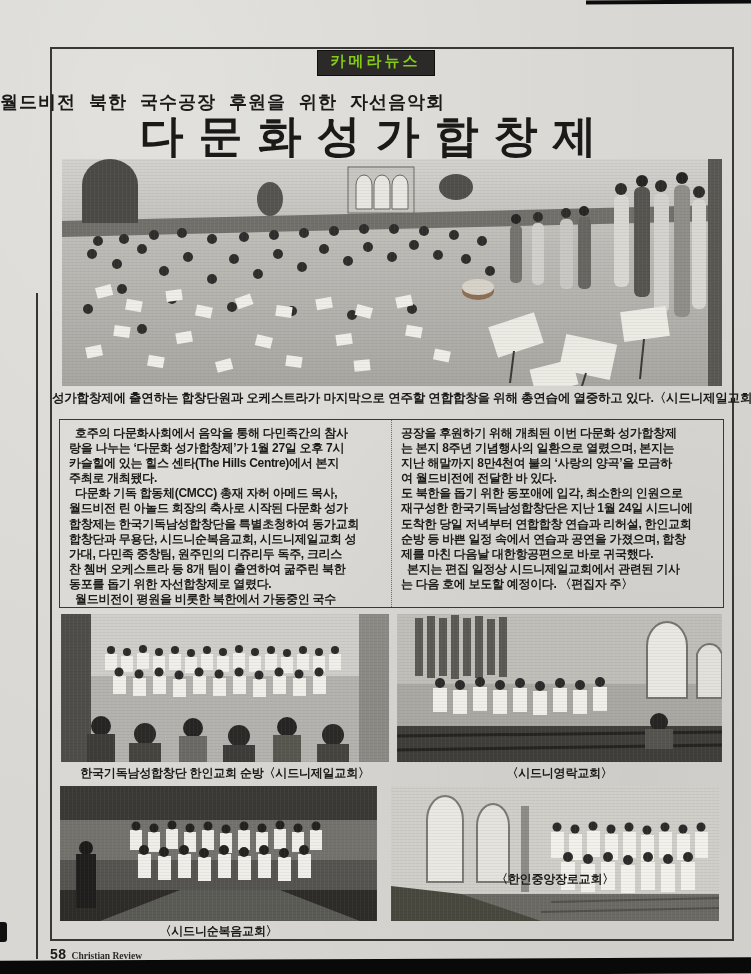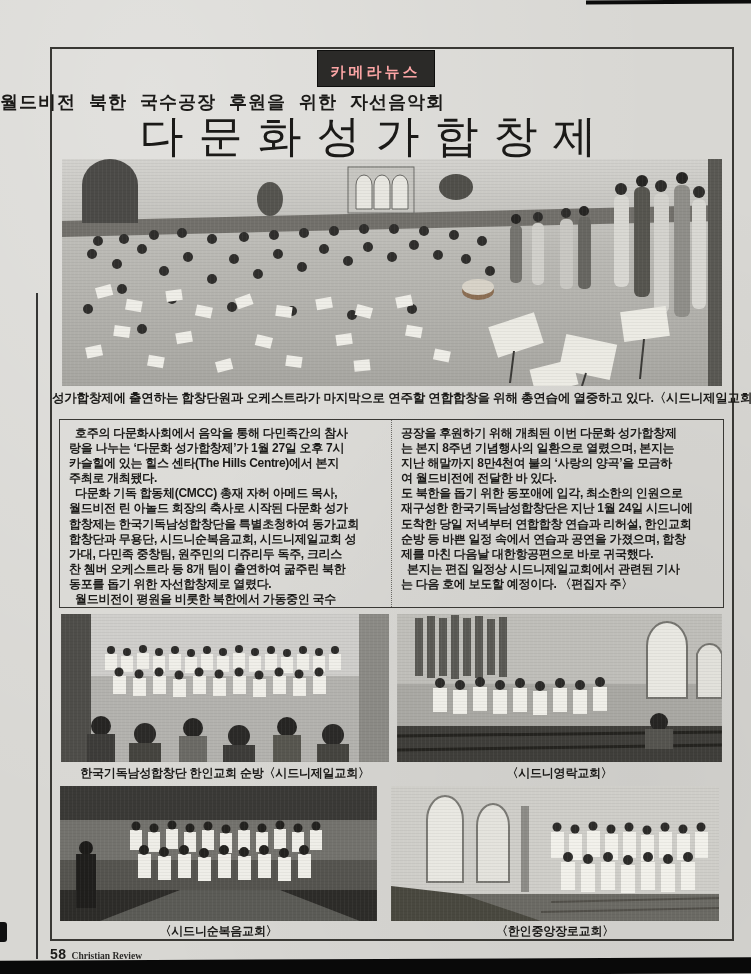--- a/index.html
+++ b/index.html
@@ -19,26 +19,26 @@
   
   .scan-top-line{left:586px;top:0;width:165px;height:4px;background:#0c0c0c;transform:rotate(-.4deg);}
   .scan-left-line{left:36px;top:293px;width:2px;height:666px;background:#181716;opacity:.85;}
   .scan-bottom-bar{left:-4px;top:959px;width:760px;height:16px;background:#090909;transform:rotate(-.25deg);}
   .scan-left-blob{left:0;top:922px;width:7px;height:20px;background:#101010;border-radius:0 3px 3px 0;}
   
   .frame{left:50px;top:47px;width:684px;height:894px;border:2px solid var(--rule);box-sizing:border-box;}
   
   .badge{
     top:50px;left:50%;transform:translateX(-50%);
-    background:var(--badge_bg);color:#fca5a5;border:1px solid #0e0e0d;
-    font-size:15px;font-weight:bold;letter-spacing:3px;padding:12px 13px 4px;
+    background:var(--badge_bg);color:#84cc16;border:1px solid #0e0e0d;
+    font-size:15px;font-weight:bold;letter-spacing:3px;padding:1px 13px 4px;
     white-space:nowrap;
   }
   .kicker{top:90px;left:0;width:751px;text-align:left;font-size:18px;font-weight:bold;letter-spacing:1px;word-spacing:7px;white-space:nowrap;}
-  .headline{top:107px;left:0;width:751px;text-align:center;font-size:44px;font-weight:normal;letter-spacing:15px;white-space:nowrap;}
+  .headline{top:107px;left:0;width:751px;text-align:center;font-size:44px;font-weight:bold;letter-spacing:15px;white-space:nowrap;}
   
   .photo{overflow:hidden;background:#b5b4b0;}
   .photo svg{display:block;width:100%;height:100%;}
   .photo::after{
     content:"";position:absolute;inset:0;pointer-events:none;
     background:
       repeating-linear-gradient(0deg, rgba(0,0,0,.045) 0 1px, transparent 1px 3px),
       repeating-linear-gradient(90deg, rgba(255,255,255,.04) 0 1px, transparent 1px 4px);
   }
   .main-photo{left:62px;top:159px;width:660px;height:227px;}
@@ -56,21 +56,21 @@
   .article-col .tl{white-space:pre;}
   
   .p1{left:61px;top:614px;width:328px;height:148px;}
   .p2{left:397px;top:614px;width:325px;height:148px;}
   .p3{left:60px;top:786px;width:317px;height:135px;}
   .p4{left:391px;top:786px;width:328px;height:135px;}
   .cap{font-size:12px;font-weight:bold;text-align:center;white-space:nowrap;letter-spacing:-.2px;}
   .cap1{top:765px;left:61px;width:328px;}
   .cap2{top:765px;left:397px;width:325px;}
   .cap3{top:923px;left:60px;width:317px;}
-  .cap4{top:923px;left:391px;width:328px;}
+  .cap4{top:871px;left:391px;width:328px;}
   
   .footer{top:945px;left:50px;white-space:nowrap;}
   .footer .num{font-size:14px;font-weight:bold;letter-spacing:.5px;}
   .footer .mag{font-size:9.5px;font-weight:bold;margin-left:5px;color:#2c2b29;font-family:Liberation Serif, serif;}
 </style>
 </head>
 <body>
 
 <div class="page">
 

